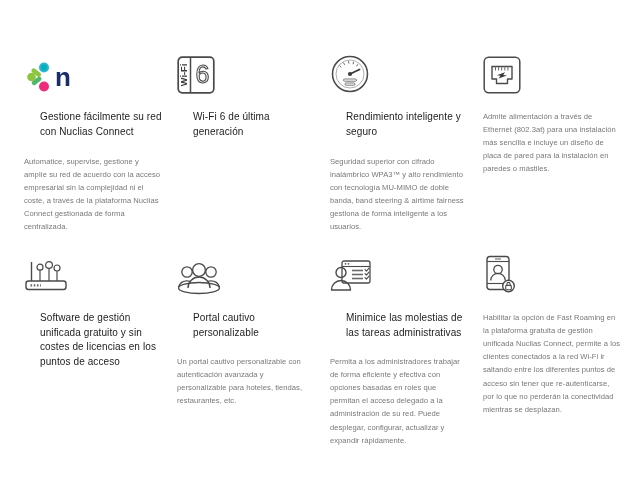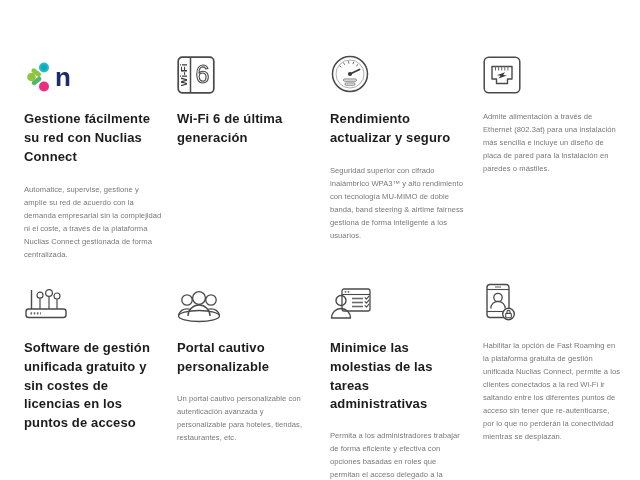--- a/index.html
+++ b/index.html
@@ -38,26 +38,26 @@
   .icon-box {
     height: 48px;
     display: flex;
     align-items: flex-end;
     margin-bottom: 16px;
   }
   .icon-box svg {
     display: block;
   }
   .card-title {
-    font-size: 13px;
-    font-weight: bold;
+    font-size: 10px;
+    font-weight: normal;
     color: #1c1c1c;
     line-height: 1.45;
     letter-spacing: 0.01em;
-    margin: 0 0 16px 0;
+    margin: 0 0 16px 16px;
     min-height: 24px;
   }
   .card-body {
     font-size: 7.6px;
     color: #787878;
     line-height: 1.72;
     letter-spacing: 0.005em;
     margin: 0;
   }
   .r2 .card-title { margin-bottom: 15px; }
@@ -88,21 +88,21 @@
             <circle cx="20" cy="5.5" r="3" fill="#00b0b9"></circle>
             <rect x="7" y="8" width="11" height="4.6" rx="2.3" transform="rotate(38 12 10)" fill="#8cc63f"></rect>
             <rect x="7" y="17" width="11" height="4.6" rx="2.3" transform="rotate(-38 12 19)" fill="#4fb86b"></rect>
             <circle cx="7.5" cy="15" r="4.3" fill="#8cc63f"></circle>
             <circle cx="20" cy="24.5" r="5" fill="#ee2d7a"></circle>
           </svg>
           <span class="logo-n">n</span>
         </div>
       </div>
       <p class="card-title">Gestione fácilmente su red con Nuclias Connect</p>
-      <p class="card-body">Automatice, supervise, gestione y amplíe su red de acuerdo con la demanda empresarial sin la complejidad ni el coste, a través de la plataforma Nuclias Connect gestionada de forma centralizada.</p>
+      <p class="card-body">Automatice, supervise, gestione y amplíe su red de acuerdo con la acceso empresarial sin la complejidad ni el coste, a través de la plataforma Nuclias Connect gestionada de forma centralizada.</p>
     </div>
 
     <div class="cell">
       <div class="icon-box">
         <svg width="38" height="38" viewBox="0 0 38 38">
           <rect x="1.2" y="1.2" width="35.6" height="35.6" rx="4" fill="none" stroke="#4a4a4a" stroke-width="1.7"></rect>
           <line x1="13.5" y1="1.2" x2="13.5" y2="36.8" stroke="#4a4a4a" stroke-width="1.5"></line>
           <text x="7.4" y="19" transform="rotate(-90 7.4 19)" text-anchor="middle" dominant-baseline="middle" font-family="'Liberation Sans', sans-serif" font-size="9.2" font-weight="bold" fill="#3a3a3a">Wi-Fi</text>
           <text x="25.5" y="20.5" text-anchor="middle" dominant-baseline="middle" font-family="'Liberation Sans', sans-serif" font-size="25" fill="none" stroke="#4a4a4a" stroke-width="1.1">6</text>
         </svg>
@@ -119,21 +119,21 @@
           <line x1="13.5" y1="8.6" x2="14.6" y2="10.8" stroke="#6a6a6a" stroke-width="1"></line>
           <line x1="18.5" y1="7.2" x2="18.9" y2="9.6" stroke="#6a6a6a" stroke-width="1"></line>
           <line x1="23.5" y1="7.8" x2="23.1" y2="10.2" stroke="#6a6a6a" stroke-width="1"></line>
           <line x1="27.8" y1="10.3" x2="26.5" y2="12.3" stroke="#6a6a6a" stroke-width="1"></line>
           <line x1="20" y1="20" x2="29.5" y2="15.5" stroke="#3a3a3a" stroke-width="1.8" stroke-linecap="round"></line>
           <circle cx="20" cy="20" r="2.1" fill="#3a3a3a"></circle>
           <rect x="13.5" y="25" width="13" height="2.2" rx="1.1" fill="none" stroke="#6a6a6a" stroke-width="0.9"></rect>
           <rect x="15" y="29" width="10" height="2.2" rx="1.1" fill="none" stroke="#6a6a6a" stroke-width="0.9"></rect>
         </svg>
       </div>
-      <p class="card-title">Rendimiento actualizar y seguro</p>
+      <p class="card-title">Rendimiento inteligente y seguro</p>
       <p class="card-body">Seguridad superior con cifrado inalámbrico WPA3™ y alto rendimiento con tecnología MU-MIMO de doble banda, band steering &amp; airtime fairness gestiona de forma inteligente a los usuarios.</p>
     </div>
 
     <div class="cell">
       <div class="icon-box">
         <svg width="38" height="38" viewBox="0 0 38 38">
           <rect x="1.2" y="1.2" width="35.6" height="35.6" rx="4.5" fill="none" stroke="#4a4a4a" stroke-width="1.5"></rect>
           <path d="M9 10.5 H29 V23 H24.5 V27.5 H13.5 V23 H9 Z" fill="none" stroke="#4a4a4a" stroke-width="1.4" stroke-linejoin="round"></path>
           <line x1="12.5" y1="10.5" x2="12.5" y2="14.5" stroke="#6a6a6a" stroke-width="1"></line>
           <line x1="15.6" y1="10.5" x2="15.6" y2="14.5" stroke="#6a6a6a" stroke-width="1"></line>

